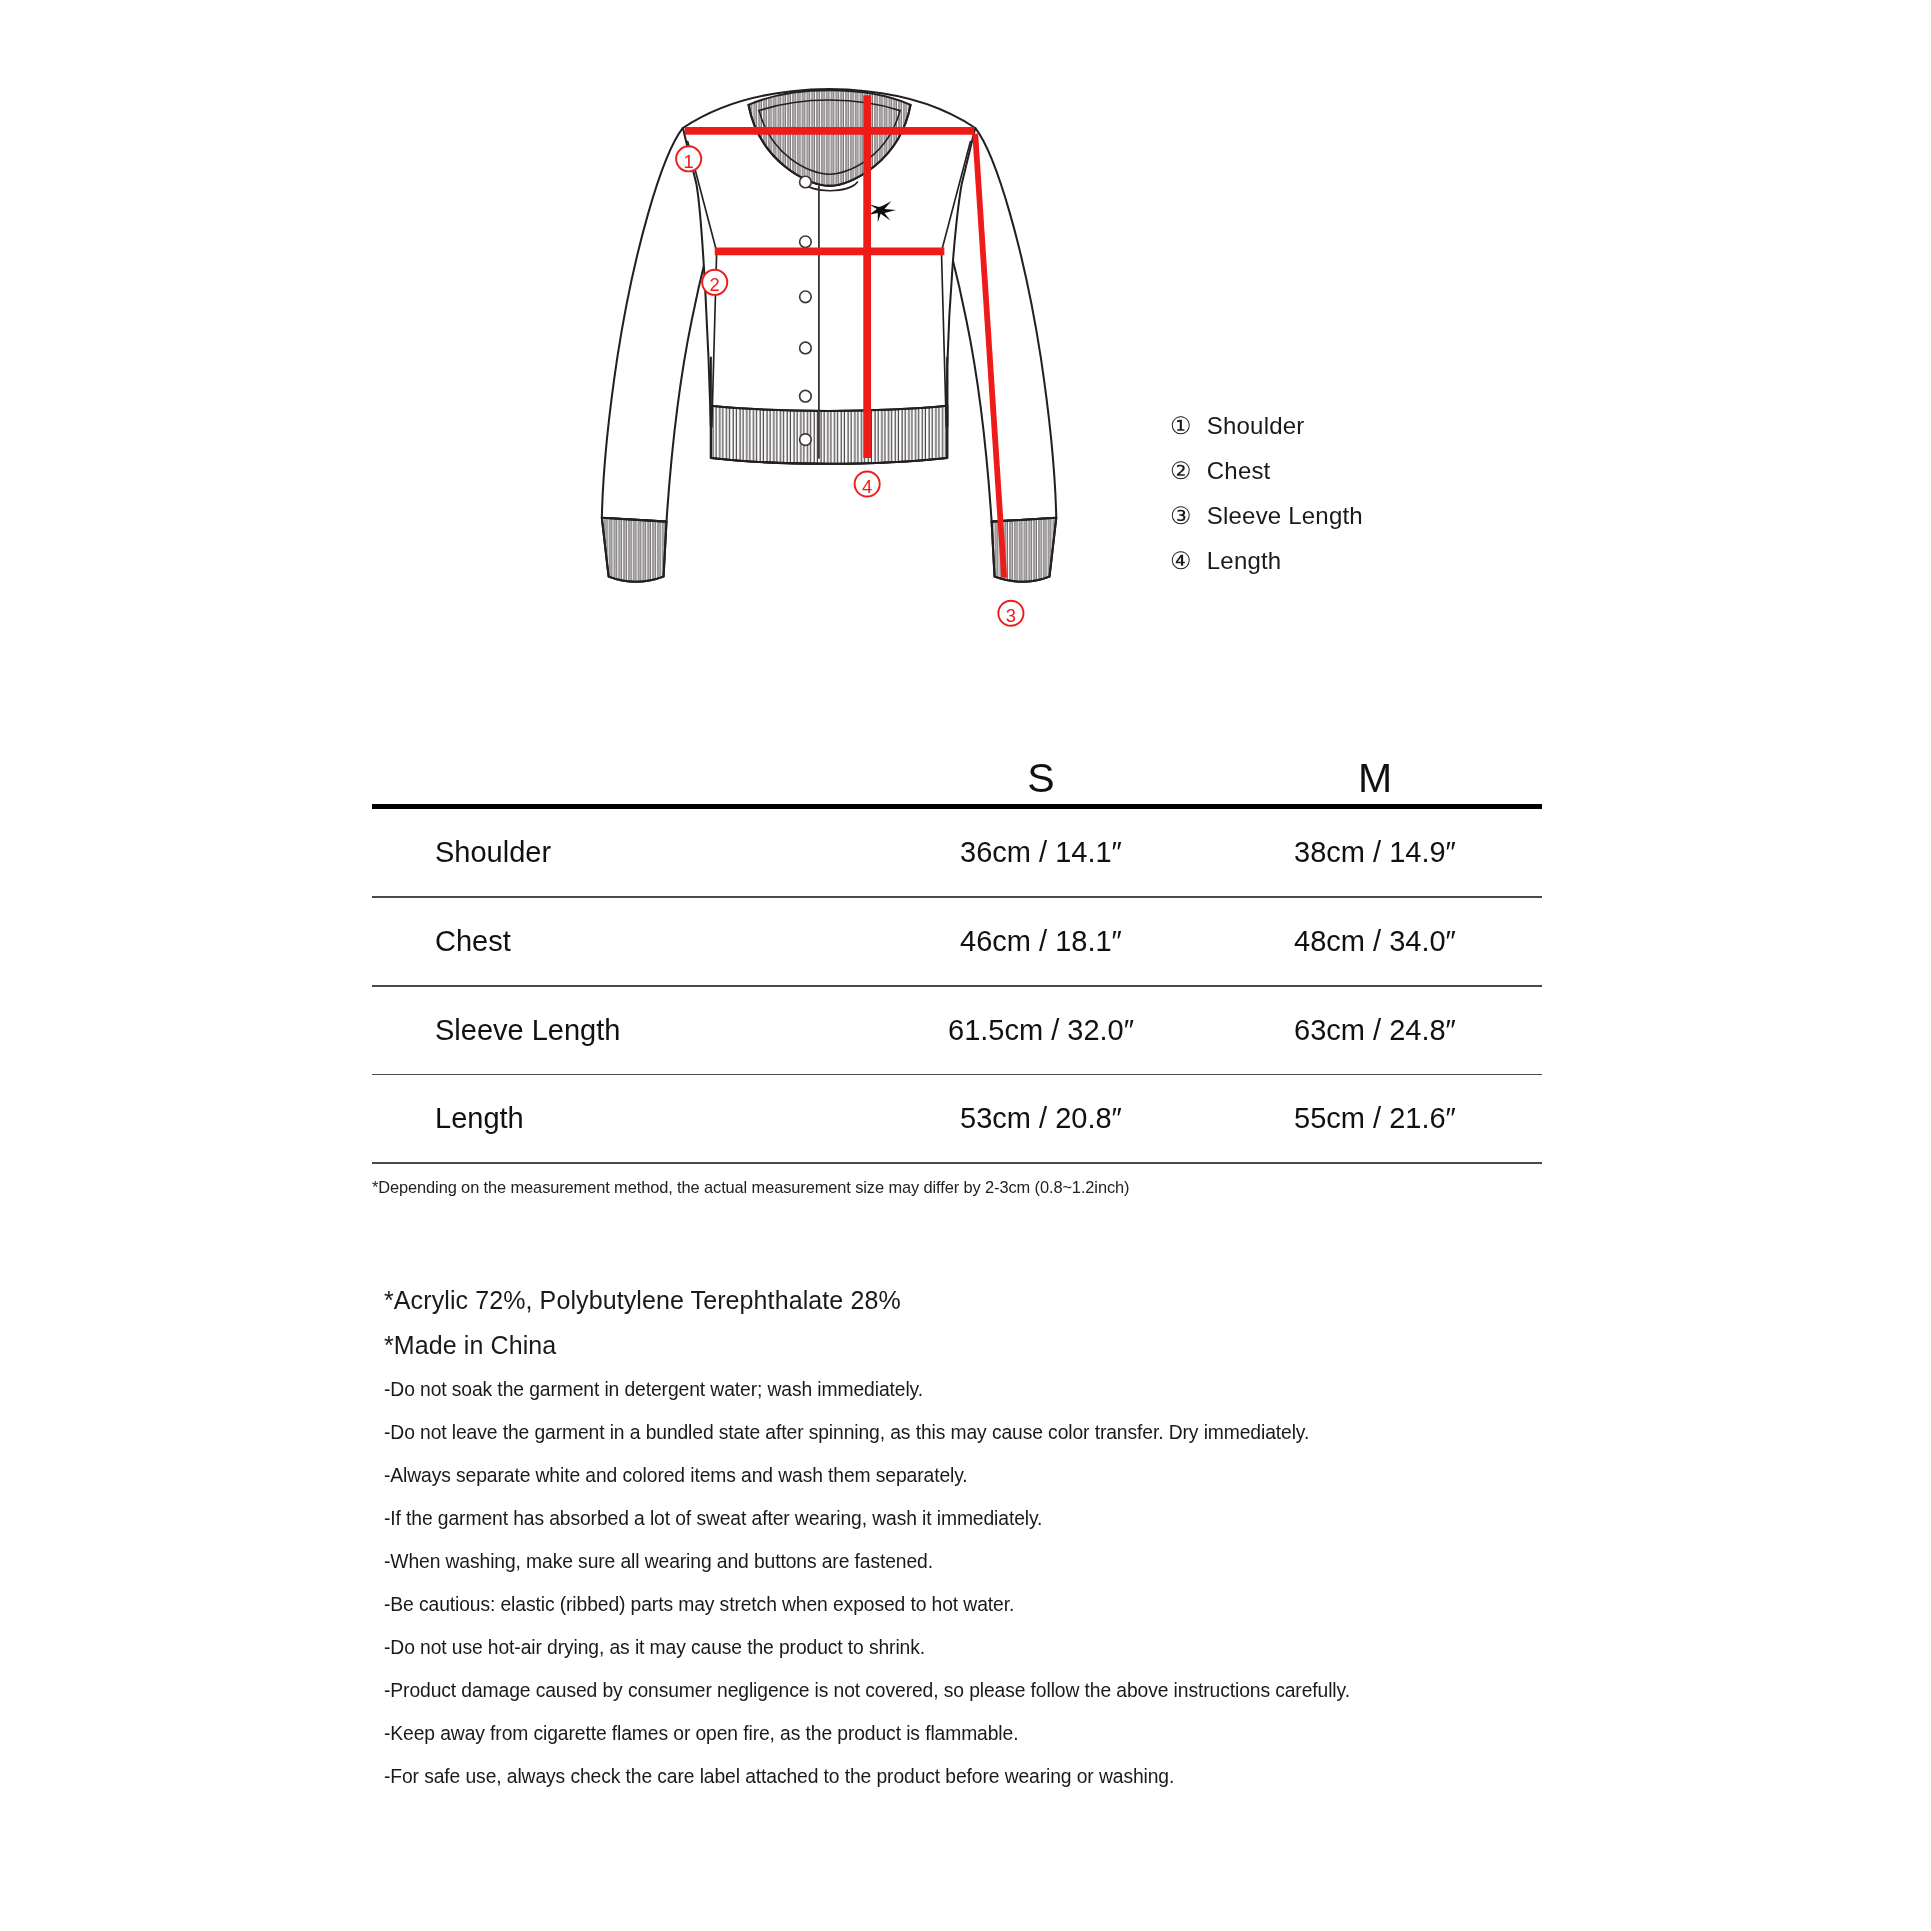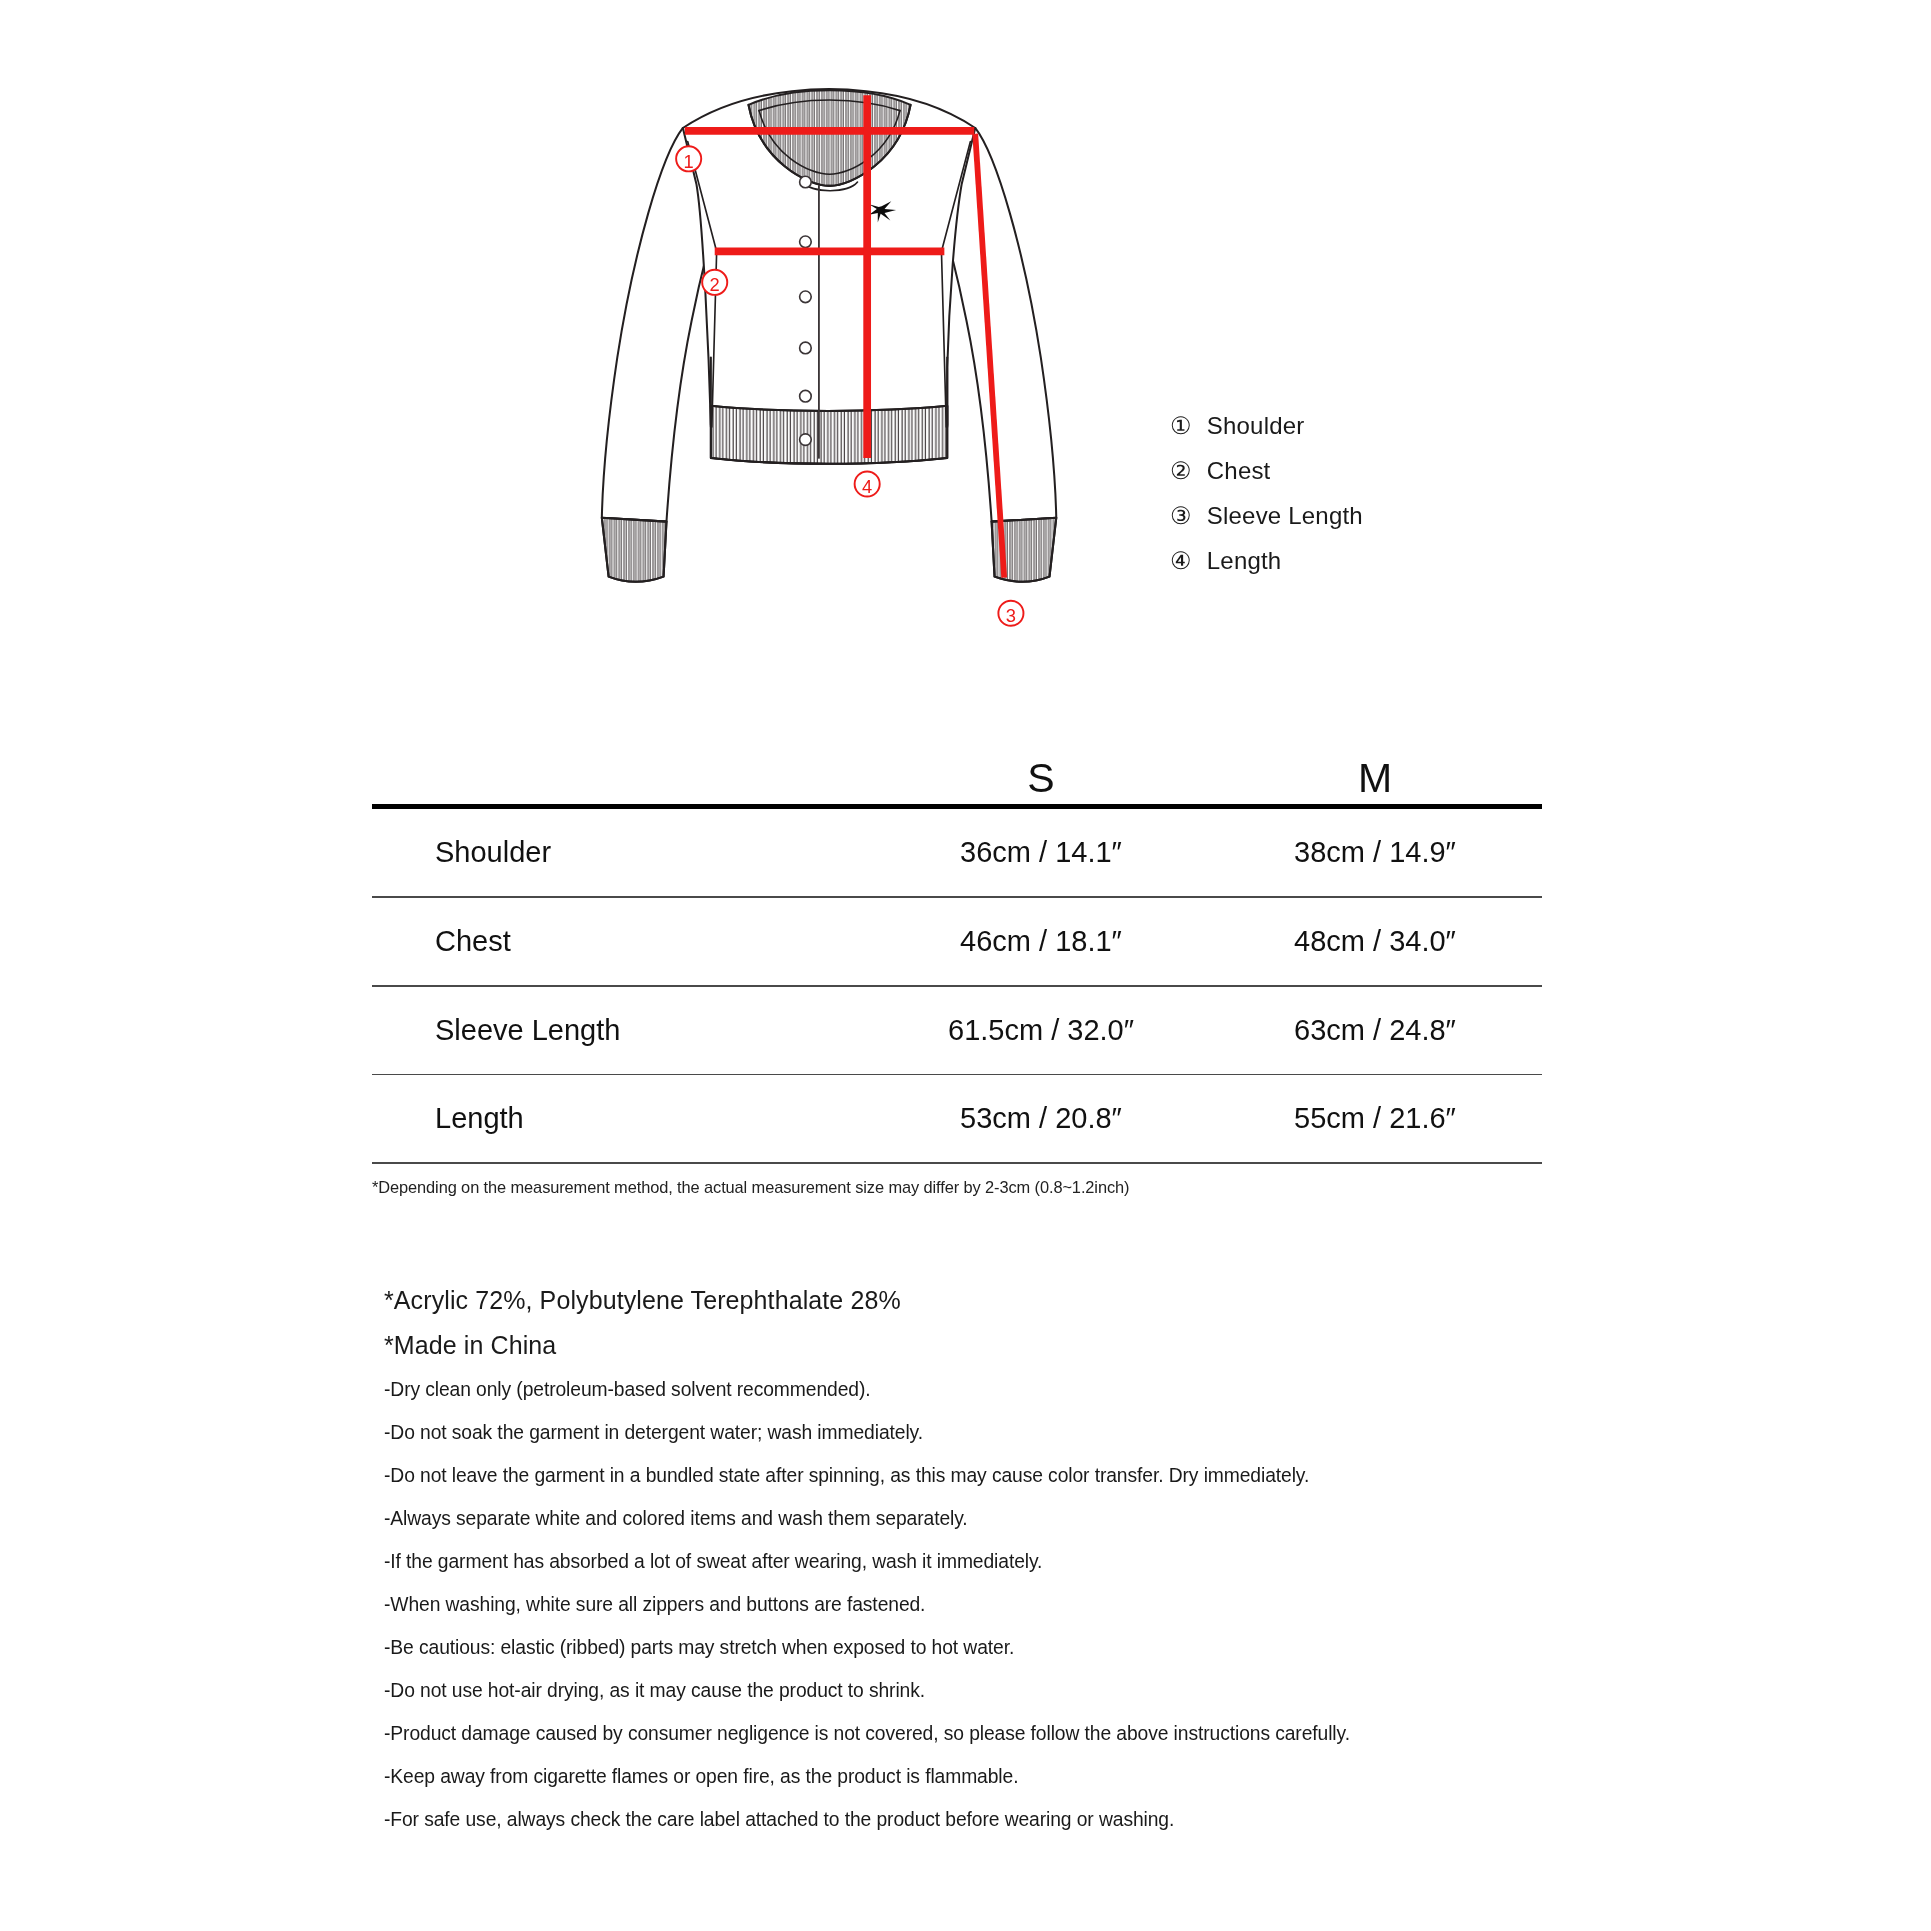--- a/index.html
+++ b/index.html
@@ -303,26 +303,25 @@
   <div class="rule-thin"></div>
 
   <div id="table-note">*Depending on the measurement method, the actual measurement size may differ by 2-3cm (0.8~1.2inch)</div>
 </div>
 
 <div id="info-block">
   <div class="info-main">*Acrylic 72%, Polybutylene Terephthalate 28%</div>
   <div class="info-main">*Made in China</div>
 
   <ul class="care-list">
-    <li class="care-item">-Dry clean only (petroleum-based solvent recommended).</li>
     <li class="care-item">-Do not soak the garment in detergent water; wash immediately.</li>
     <li class="care-item">-Do not leave the garment in a bundled state after spinning, as this may cause color transfer. Dry immediately.</li>
     <li class="care-item">-Always separate white and colored items and wash them separately.</li>
     <li class="care-item">-If the garment has absorbed a lot of sweat after wearing, wash it immediately.</li>
-    <li class="care-item">-When washing, white sure all zippers and buttons are fastened.</li>
+    <li class="care-item">-When washing, make sure all wearing and buttons are fastened.</li>
     <li class="care-item">-Be cautious: elastic (ribbed) parts may stretch when exposed to hot water.</li>
     <li class="care-item">-Do not use hot-air drying, as it may cause the product to shrink.</li>
     <li class="care-item">-Product damage caused by consumer negligence is not covered, so please follow the above instructions carefully.</li>
     <li class="care-item">-Keep away from cigarette flames or open fire, as the product is flammable.</li>
     <li class="care-item">-For safe use, always check the care label attached to the product before wearing or washing.</li>
   </ul>
 </div>
 
 
 </body></html>

